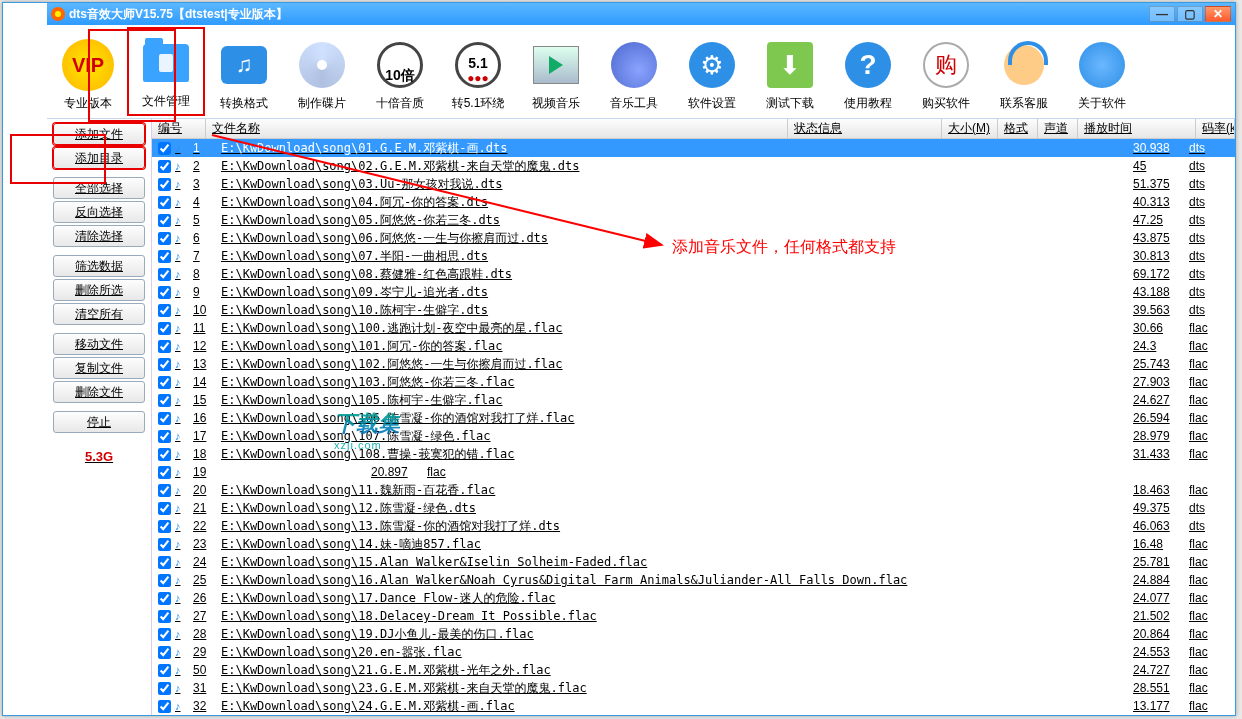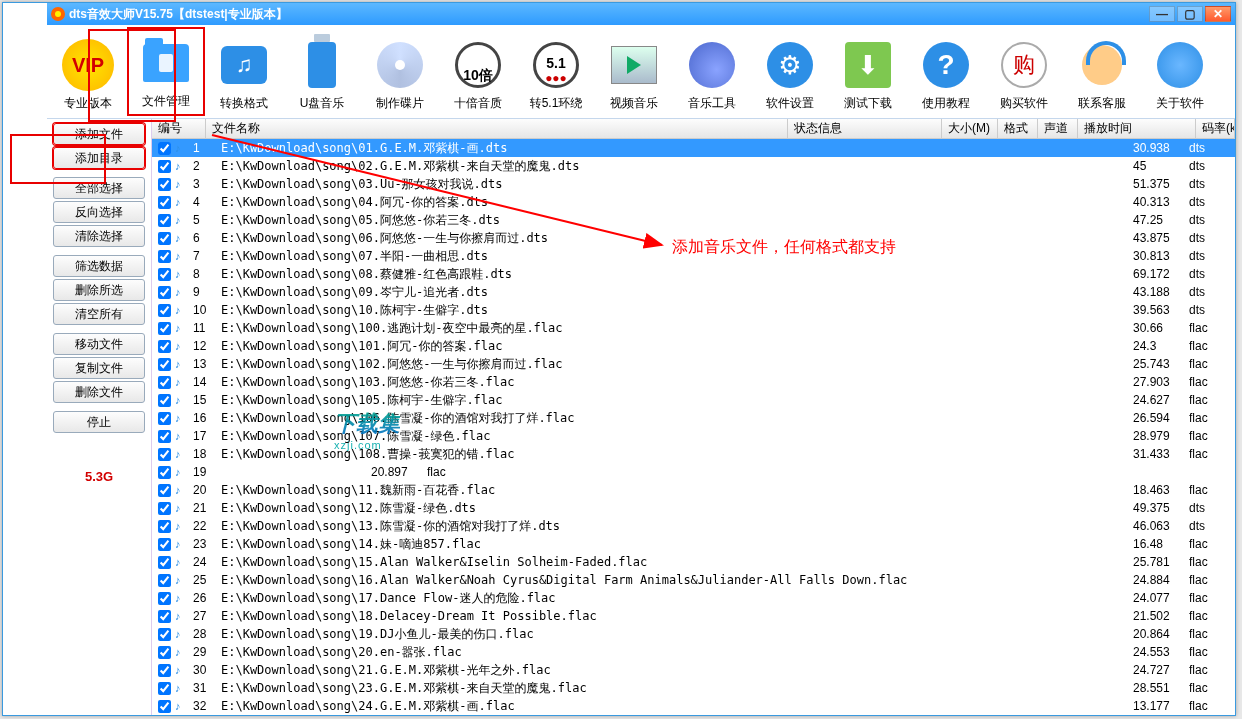--- a/index.html
+++ b/index.html
@@ -34,26 +34,26 @@
 .ico-video::after { content:""; border-left:14px solid #1a6; border-top:9px solid transparent; border-bottom:9px solid transparent; }
 .ico-guitar { width:46px; height:46px; background:radial-gradient(circle at 60% 60%, #8aa3ff, #4a66cc); border-radius:50%; }
 .ico-gear { width:46px; height:46px; border-radius:50%; background:#2d8fe6; display:flex; align-items:center; justify-content:center; color:#fff; font-size:26px; }
 .ico-dl { width:46px; height:46px; background:#7ec850; border-radius:4px; display:flex; align-items:center; justify-content:center; color:#fff; font-size:26px; }
 .ico-help { width:46px; height:46px; border-radius:50%; background:#2d8fe6; display:flex; align-items:center; justify-content:center; color:#fff; font-size:28px; font-weight:bold; }
 .ico-cart { width:46px; height:46px; border-radius:50%; background:#fff; border:2px solid #aaa; display:flex; align-items:center; justify-content:center; color:#c00; font-size:22px; }
 .ico-agent { width:40px; height:40px; border-radius:50%; background:#ffcc88; position:relative; }
 .ico-agent::after { content:""; position:absolute; left:4px; top:-4px; width:32px; height:20px; border:4px solid #2d8fe6; border-bottom:none; border-radius:20px 20px 0 0; }
 .ico-globe { width:46px; height:46px; border-radius:50%; background:radial-gradient(#6ab7ff,#2d8fe6); position:relative; }
 
-.main { display:flex; height: 596px; }
+.main { display:flex; height: 596px; text-decoration: underline; }
 .sidebar { width: 105px; background:#fff; padding: 4px 6px; border-right:1px solid #dce; }
 .sidebar .group { margin-bottom: 8px; }
 .sbtn { width: 92px; height: 22px; margin-bottom: 2px; background: linear-gradient(#fdfdfd,#e8e8e8); border:1px solid #9ab; border-radius:3px; display:flex; align-items:center; justify-content:center; cursor:pointer; color:#000; }
 .sbtn.hl { border:1px solid #e80000; box-shadow:0 0 0 1px #e80000; }
-.sidebar .storage { color:#d20000; font-weight:bold; text-align:center; margin-top:36px; font-size:13px; }
+.sidebar .storage { color:#d20000; font-weight:bold; text-align:center; margin-top:16px; font-size:13px; }
 
 .list-wrap { flex:1; background:#fff; position:relative; overflow:hidden; }
 .list-head { height:20px; background:linear-gradient(#fdfdfd,#e6e6e6); border-bottom:1px solid #ccc; display:flex; font-size:12px; color:#000; }
 .list-head .col { border-right:1px solid #ccc; padding:2px 6px; display:flex; align-items:center; overflow:hidden; white-space:nowrap; }
 .list-body { height: 574px; overflow-y:scroll; overflow-x:hidden; }
 .row { height: 18px; display:flex; align-items:center; white-space:nowrap; }
 .row.sel { background:#3399ff; color:#fff; }
 .row .cb { width:13px; height:13px; margin:0 4px 0 6px; }
 .row .note { width:12px; height:12px; color:#2d8fe6; font-size:11px; }
 .row .rn { width:30px; padding-left:6px; }
@@ -101,26 +101,20 @@
         <div class="tlabel">文件管理</div>
       </div>
       <div class="toolitem">
         <div class="ticon">
           <div class="ico-box">♫</div>
         </div>
         <div class="tlabel">转换格式</div>
       </div>
       <div class="toolitem">
         <div class="ticon">
-          <div class="ico-usb"></div>
-        </div>
-        <div class="tlabel">U盘音乐</div>
-      </div>
-      <div class="toolitem">
-        <div class="ticon">
           <div class="ico-cd"></div>
         </div>
         <div class="tlabel">制作碟片</div>
       </div>
       <div class="toolitem">
         <div class="ticon">
           <div class="ico-badge">
             <span style="font-size:14px">10倍</span>
           </div>
         </div>
@@ -480,21 +474,21 @@
             <span class="note">♪</span>
             <span class="rn">29</span>
             <span class="fn" style="width:578px">E:\KwDownload\song\20.en-嚣张.flac</span>
             <span style="width:154px"></span>
             <span class="sz">24.553</span>
             <span class="fmt">flac</span>
           </div>
           <div class="row">
             <input type="checkbox" class="cb" checked="" style="">
             <span class="note">♪</span>
-            <span class="rn">30</span>
+            <span class="rn">50</span>
             <span class="fn" style="width:578px">E:\KwDownload\song\21.G.E.M.邓紫棋-光年之外.flac</span>
             <span style="width:154px"></span>
             <span class="sz">24.727</span>
             <span class="fmt">flac</span>
           </div>
           <div class="row">
             <input type="checkbox" class="cb" checked="" style="">
             <span class="note">♪</span>
             <span class="rn">31</span>
             <span class="fn" style="width:578px">E:\KwDownload\song\23.G.E.M.邓紫棋-来自天堂的魔鬼.flac</span>

